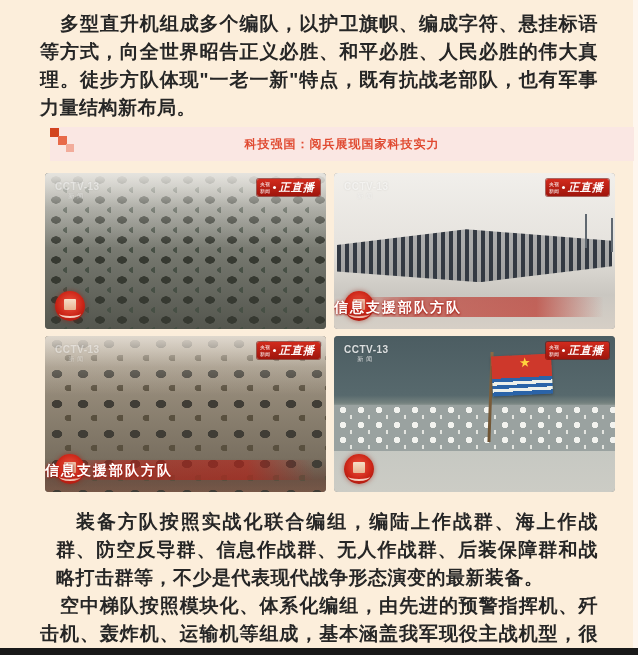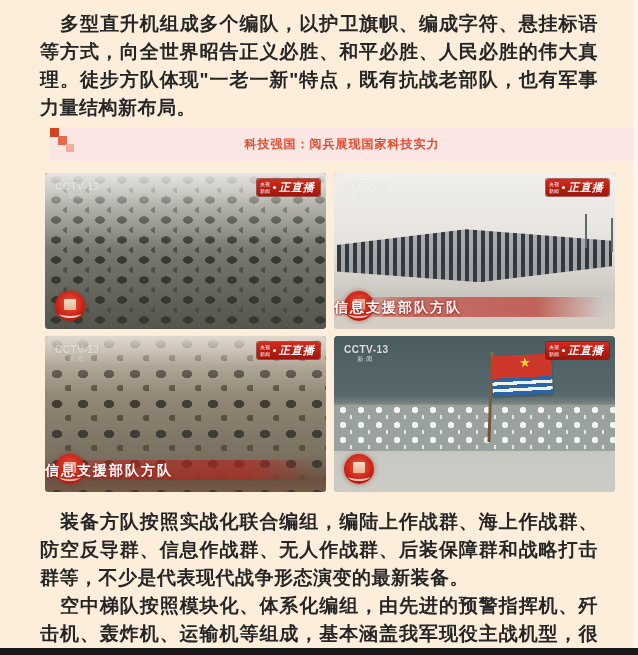--- a/index.html
+++ b/index.html
@@ -10,21 +10,21 @@
   }
   .right-strip { position:absolute; top:0; right:0; width:5px; height:100%; background:#fef6ee; }
 
   
   .para {
     margin:0; padding:0 40px; color:#262626;
     font-size:19px; line-height:28px; font-weight:600;
     text-align:justify; text-indent:20px; letter-spacing:.5px;
   }
   .para.first { padding-top:10px; }
-  .para.p2 { margin-top:16px; }
+  .para.p2 { margin-top:16px;margin-left:16px; }
 
   
   .header-band { position:relative; margin:5px 4px 0 50px; height:34px; background:#fae7e3; }
   .hsq { position:absolute; }
   .hsq.s1 { left:0;  top:1px;  width:9px; height:9px; background:#d2431f; }
   .hsq.s2 { left:8px; top:9px;  width:9px; height:9px; background:#e86a4a; }
   .hsq.s3 { left:16px;top:17px; width:8px; height:8px; background:#f2ac9b; }
   .header-title {
     text-align:center; line-height:34px; font-size:12px; font-weight:700;
     color:#e04a31; letter-spacing:1px;

